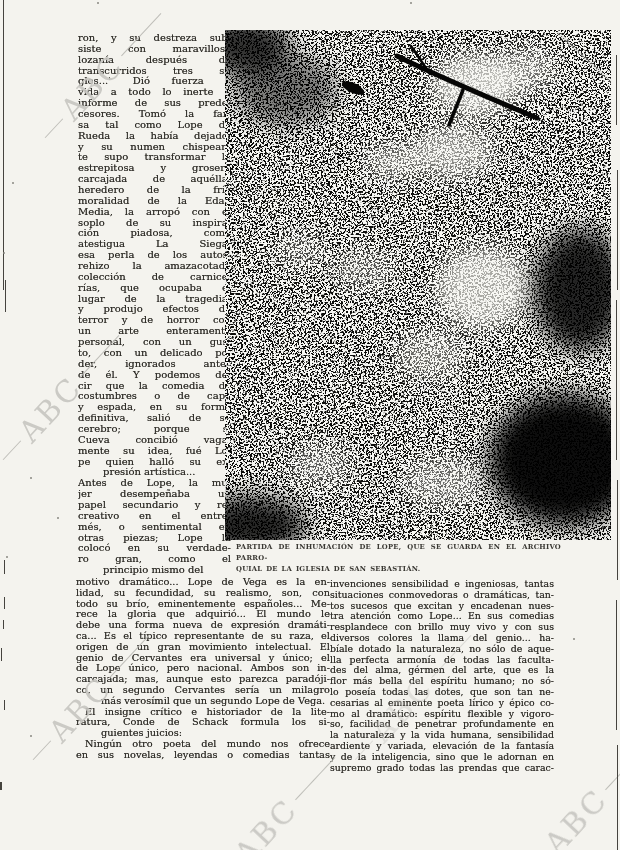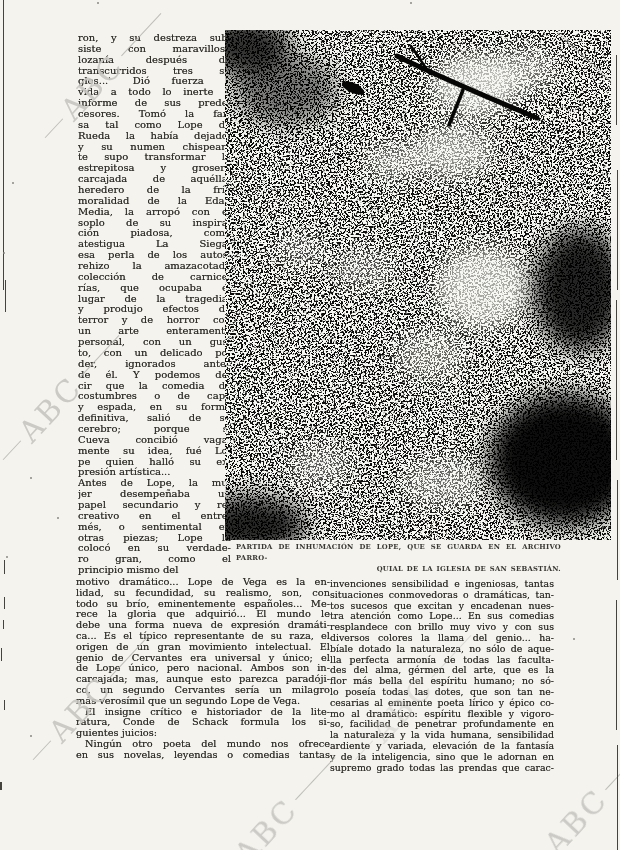--- a/index.html
+++ b/index.html
@@ -3,38 +3,38 @@
 <meta charset="utf-8">
 <style>
   html,body{margin:0;padding:0;background:#e8e7e3;}
   #page{position:relative;width:620px;height:850px;background:#f4f3ee;overflow:hidden;
         font-family:"DejaVu Serif","Liberation Serif",serif;color:#2f2d28;}
 
   
   .col{position:absolute;}
   .line{text-align:justify;text-align-last:justify;overflow:hidden;
         text-shadow:0 0 .4px rgba(47,45,40,.75);}
-  .line.end{text-align-last:left;}
+  .line.end{text-align-last:left;margin-left:25px;}
   .line.indent{text-indent:9px;}
   #narrow-col{left:78px;top:33px;width:153px;font-size:10px;}
   #narrow-col .line{height:10.86px;line-height:10.9px;}
   #left-lower-col{left:76px;top:577px;width:254px;font-size:9.8px;}
   #left-lower-col .line{height:10.8px;line-height:10.8px;}
   #right-col{left:330px;top:579px;width:224px;font-size:9.4px;}
   #right-col .line{height:10.8px;line-height:10.8px;}
 
   
   #photo{position:absolute;left:225px;top:30px;width:386px;height:510px;background:#0c0c0a;}
   #photo svg{display:block;}
 
   
   #caption{position:absolute;left:236px;top:542px;width:325px;font-size:6.8px;font-weight:bold;
            letter-spacing:.25px;word-spacing:1.2px;color:#3a3833;line-height:11px;}
   #caption .cap1{text-align:justify;text-align-last:justify;}
-  #caption .cap2{text-align:right;}
+  #caption .cap2{text-align:left;}
 
   
   .wm{position:absolute;display:flex;align-items:center;transform:rotate(-47deg);
       color:#c7c6c1;font-size:30px;letter-spacing:3px;font-weight:normal;
       font-family:"DejaVu Serif","Liberation Serif",serif;opacity:.9;}
   .wm::before{content:"";width:26px;border-top:1.6px solid #b9b8b3;margin-right:5px;}
   .wm::after{content:"";width:58px;border-top:1.6px solid #b9b8b3;margin-left:5px;}
   .wm.faint{opacity:.42;}
 
   

